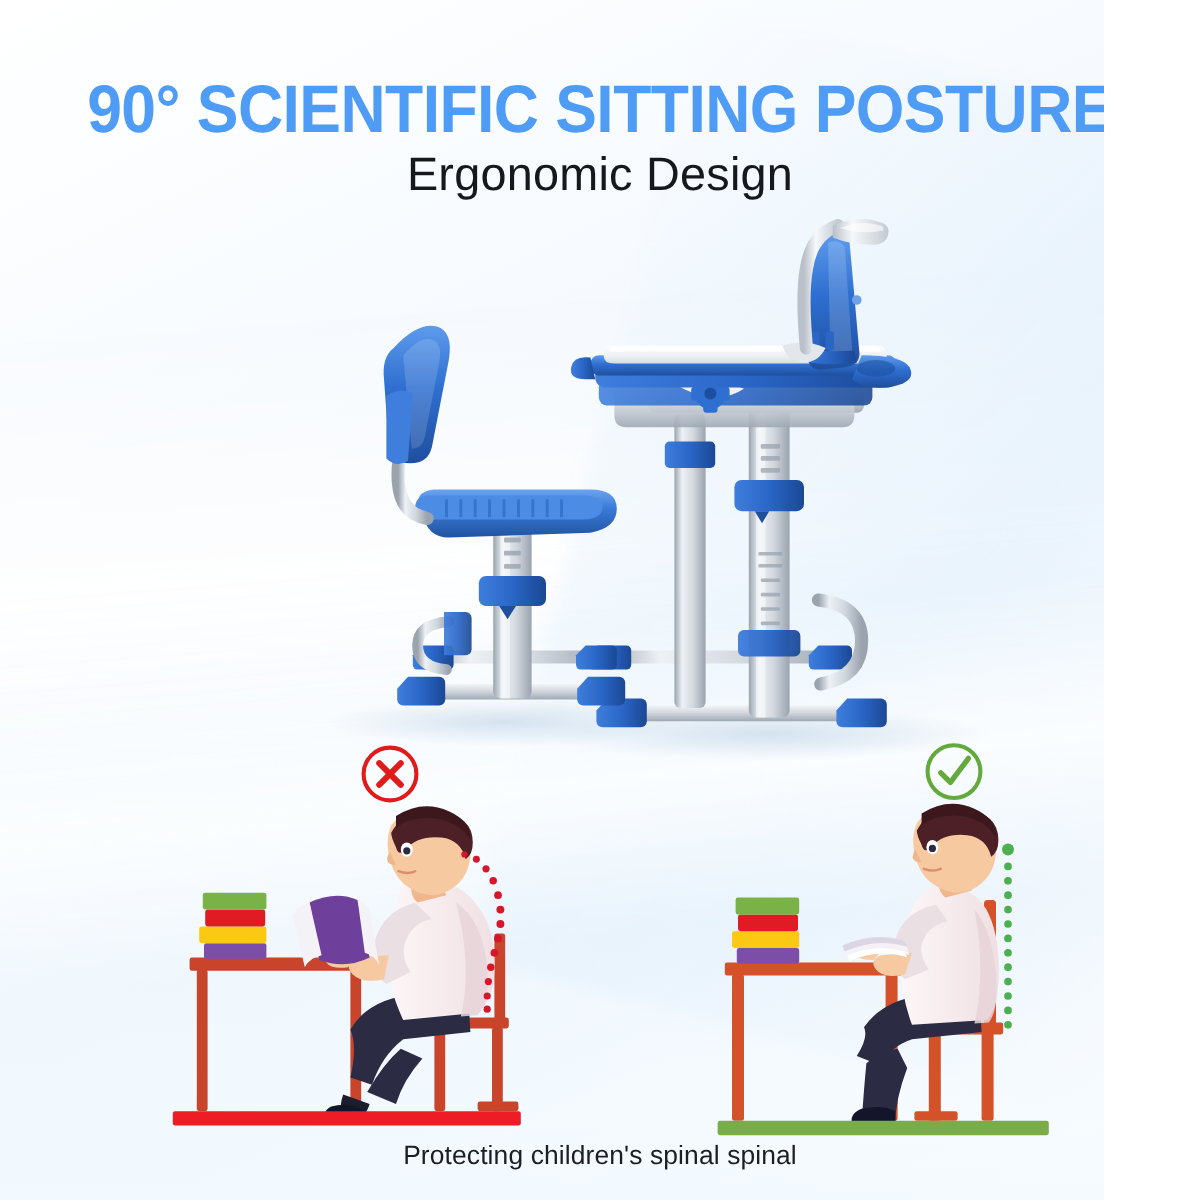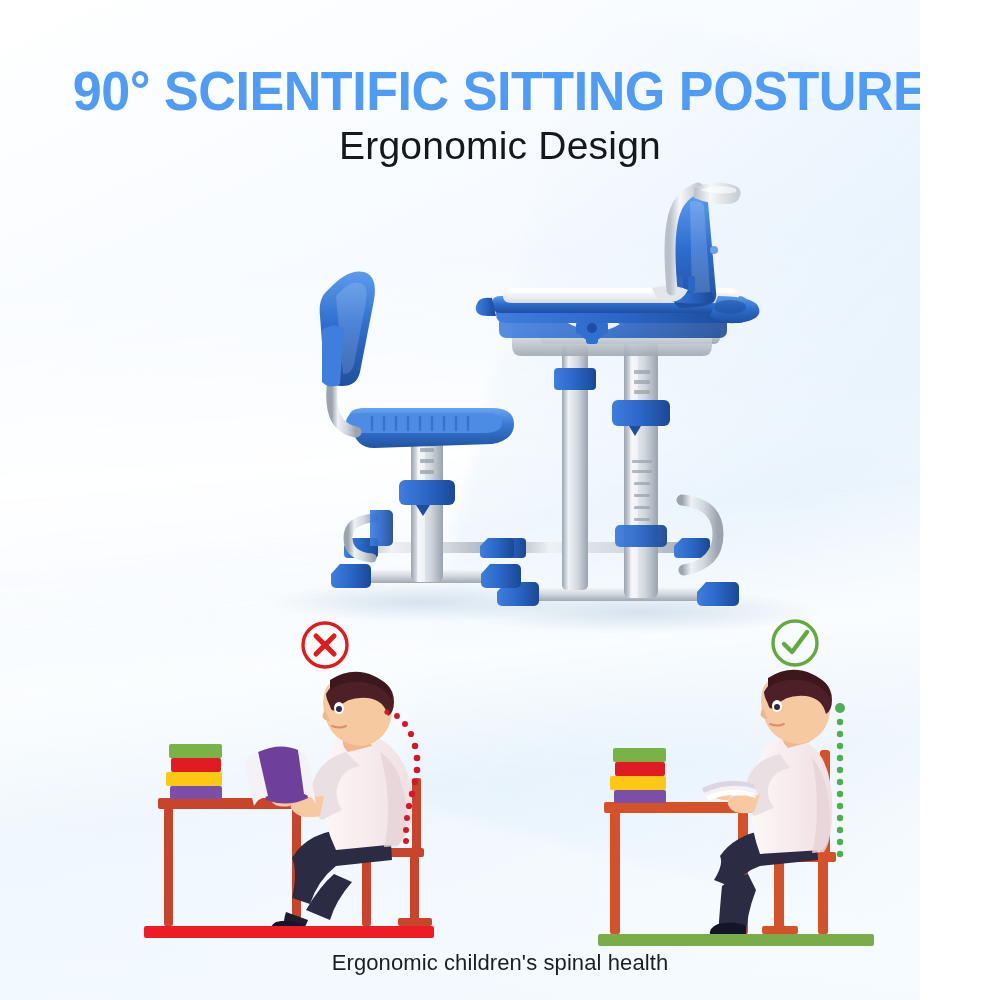--- a/index.html
+++ b/index.html
@@ -482,15 +482,15 @@
       <circle cx="244" cy="158" r="3.2"></circle>
       <circle cx="244" cy="170" r="3.2"></circle>
       <circle cx="244" cy="182" r="3.2"></circle>
       <circle cx="244" cy="194" r="3.2"></circle>
     </g>
 
     <rect x="2" y="274" width="276" height="12" rx="2" fill="#7aac4a"></rect>
   </svg>
   </div>
 
-  <div class="caption">Ergonomic children's spinal health</div>
+  <div class="caption">Protecting children's spinal spinal</div>
 
 </div>
 
 </body></html>

